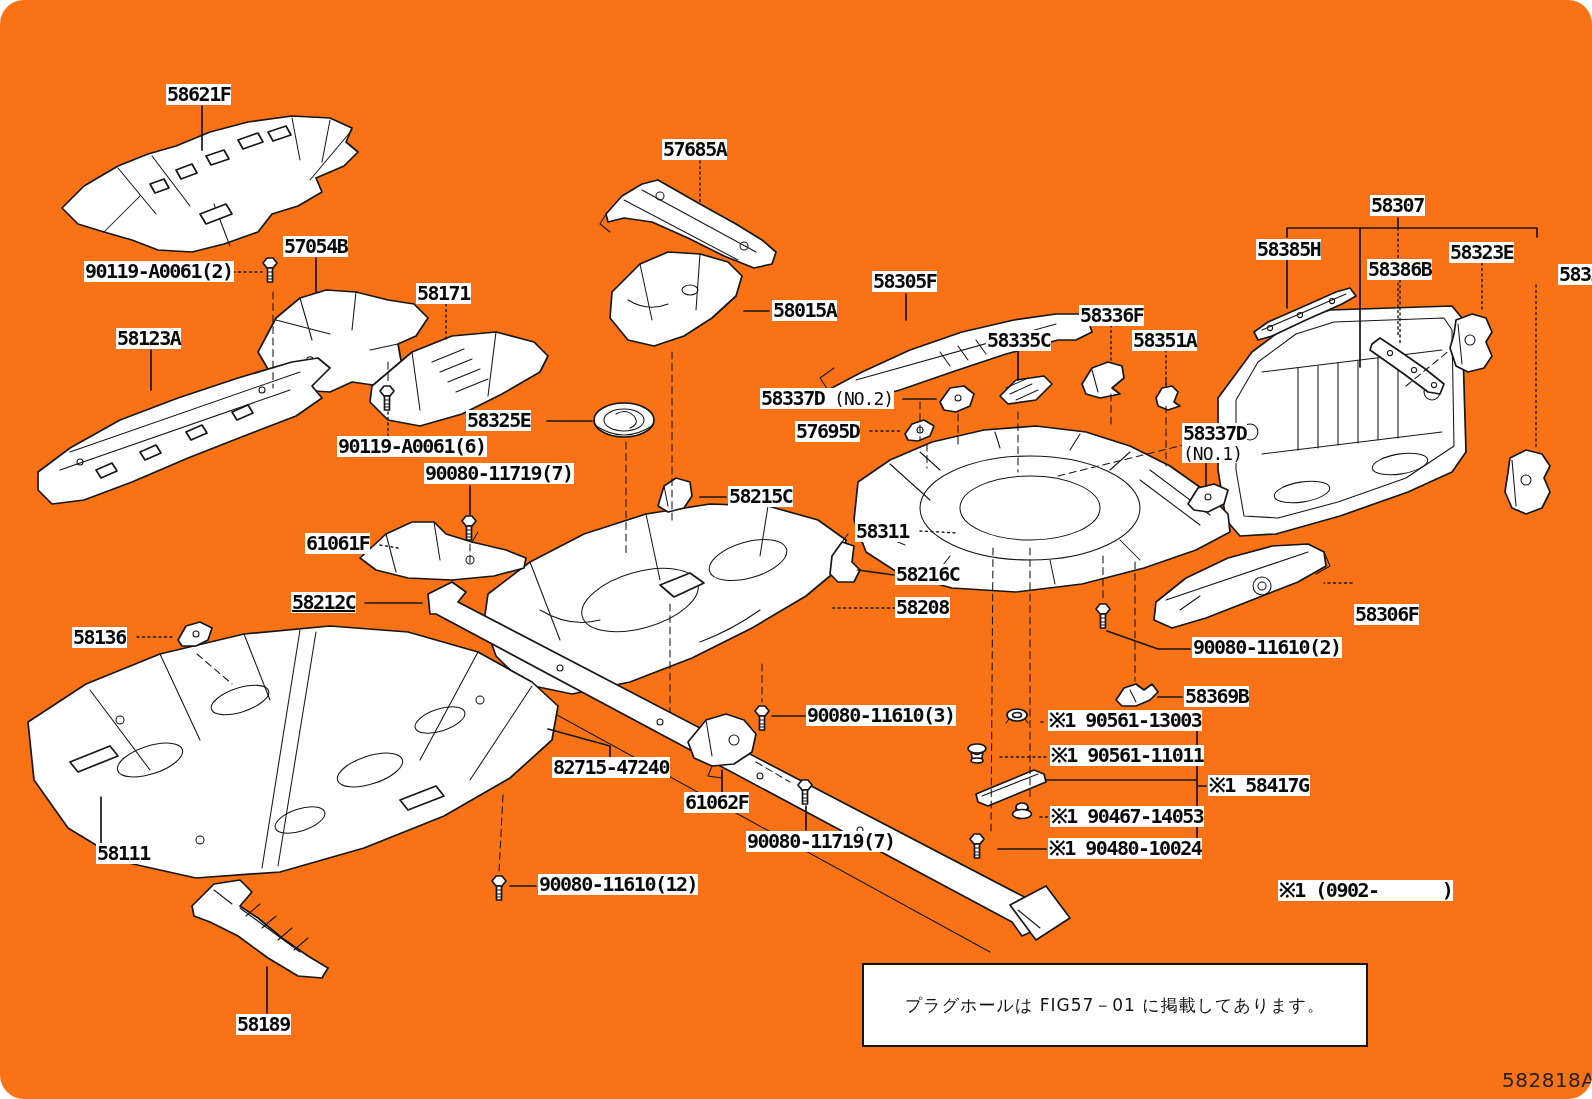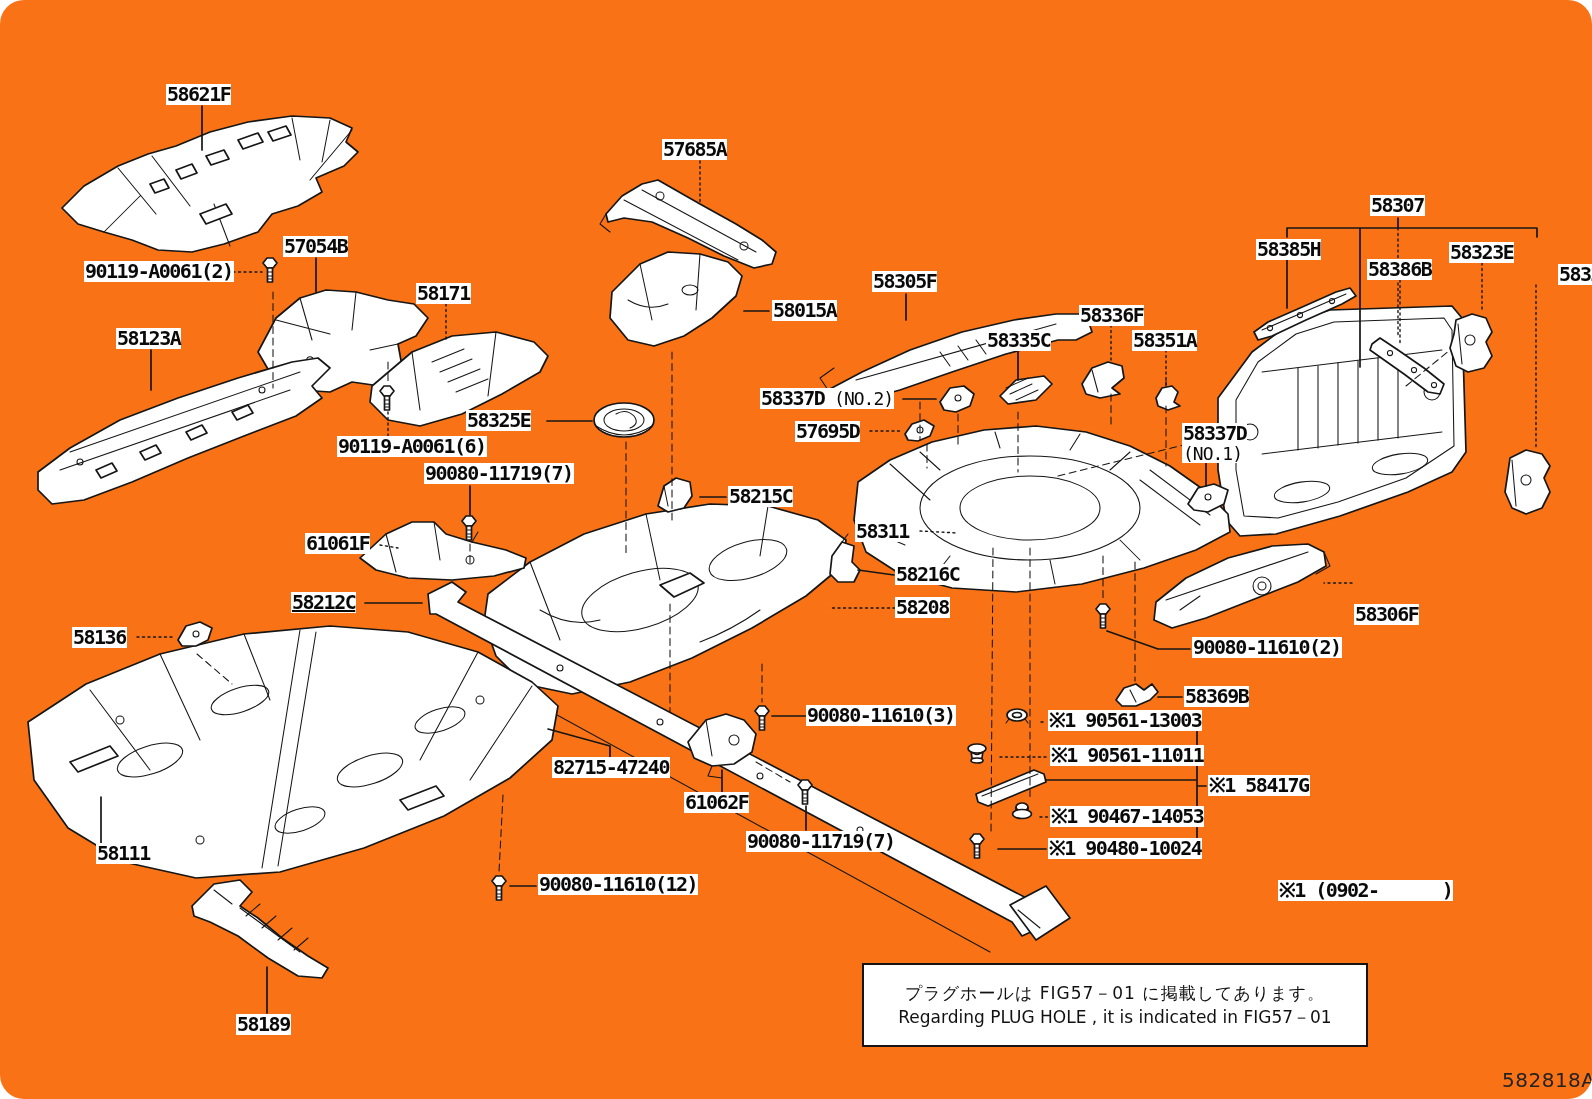--- a/index.html
+++ b/index.html
@@ -382,18 +382,17 @@
       <div class="part-label" style="left: 684px; top: 792px;"><span class="lbl-main">61062F</span></div>
       <div class="part-label" style="left: 806px; top: 705px;"><span class="lbl-main">90080-11610(3)</span></div>
       <div class="part-label" style="left: 746px; top: 831px;"><span class="lbl-main">90080-11719(7)</span></div>
       <div class="part-label" style="left: 538px; top: 874px;"><span class="lbl-main">90080-11610(12)</span></div>
       <div class="part-label" style="left: 236px; top: 1014px;"><span class="lbl-main">58189</span></div>
       <div class="part-label" style="left: 1182px; top: 423px;"><span class="lbl-main">58337D</span><span class="lbl-qual" style="display: block;">(NO.1)</span></div>
     </div>
 
 <div class="note-box">
   <div class="note-line-jp">プラグホールは FIG57－01 に掲載してあります。</div>
-  <div class="note-line-en">Regarding  PLUG  HOLE , it  is  indicated  in  FIG57－01</div>
 </div>
 
 <div class="figure-code">582818A</div>
 
 </div>
 
 </body></html>

